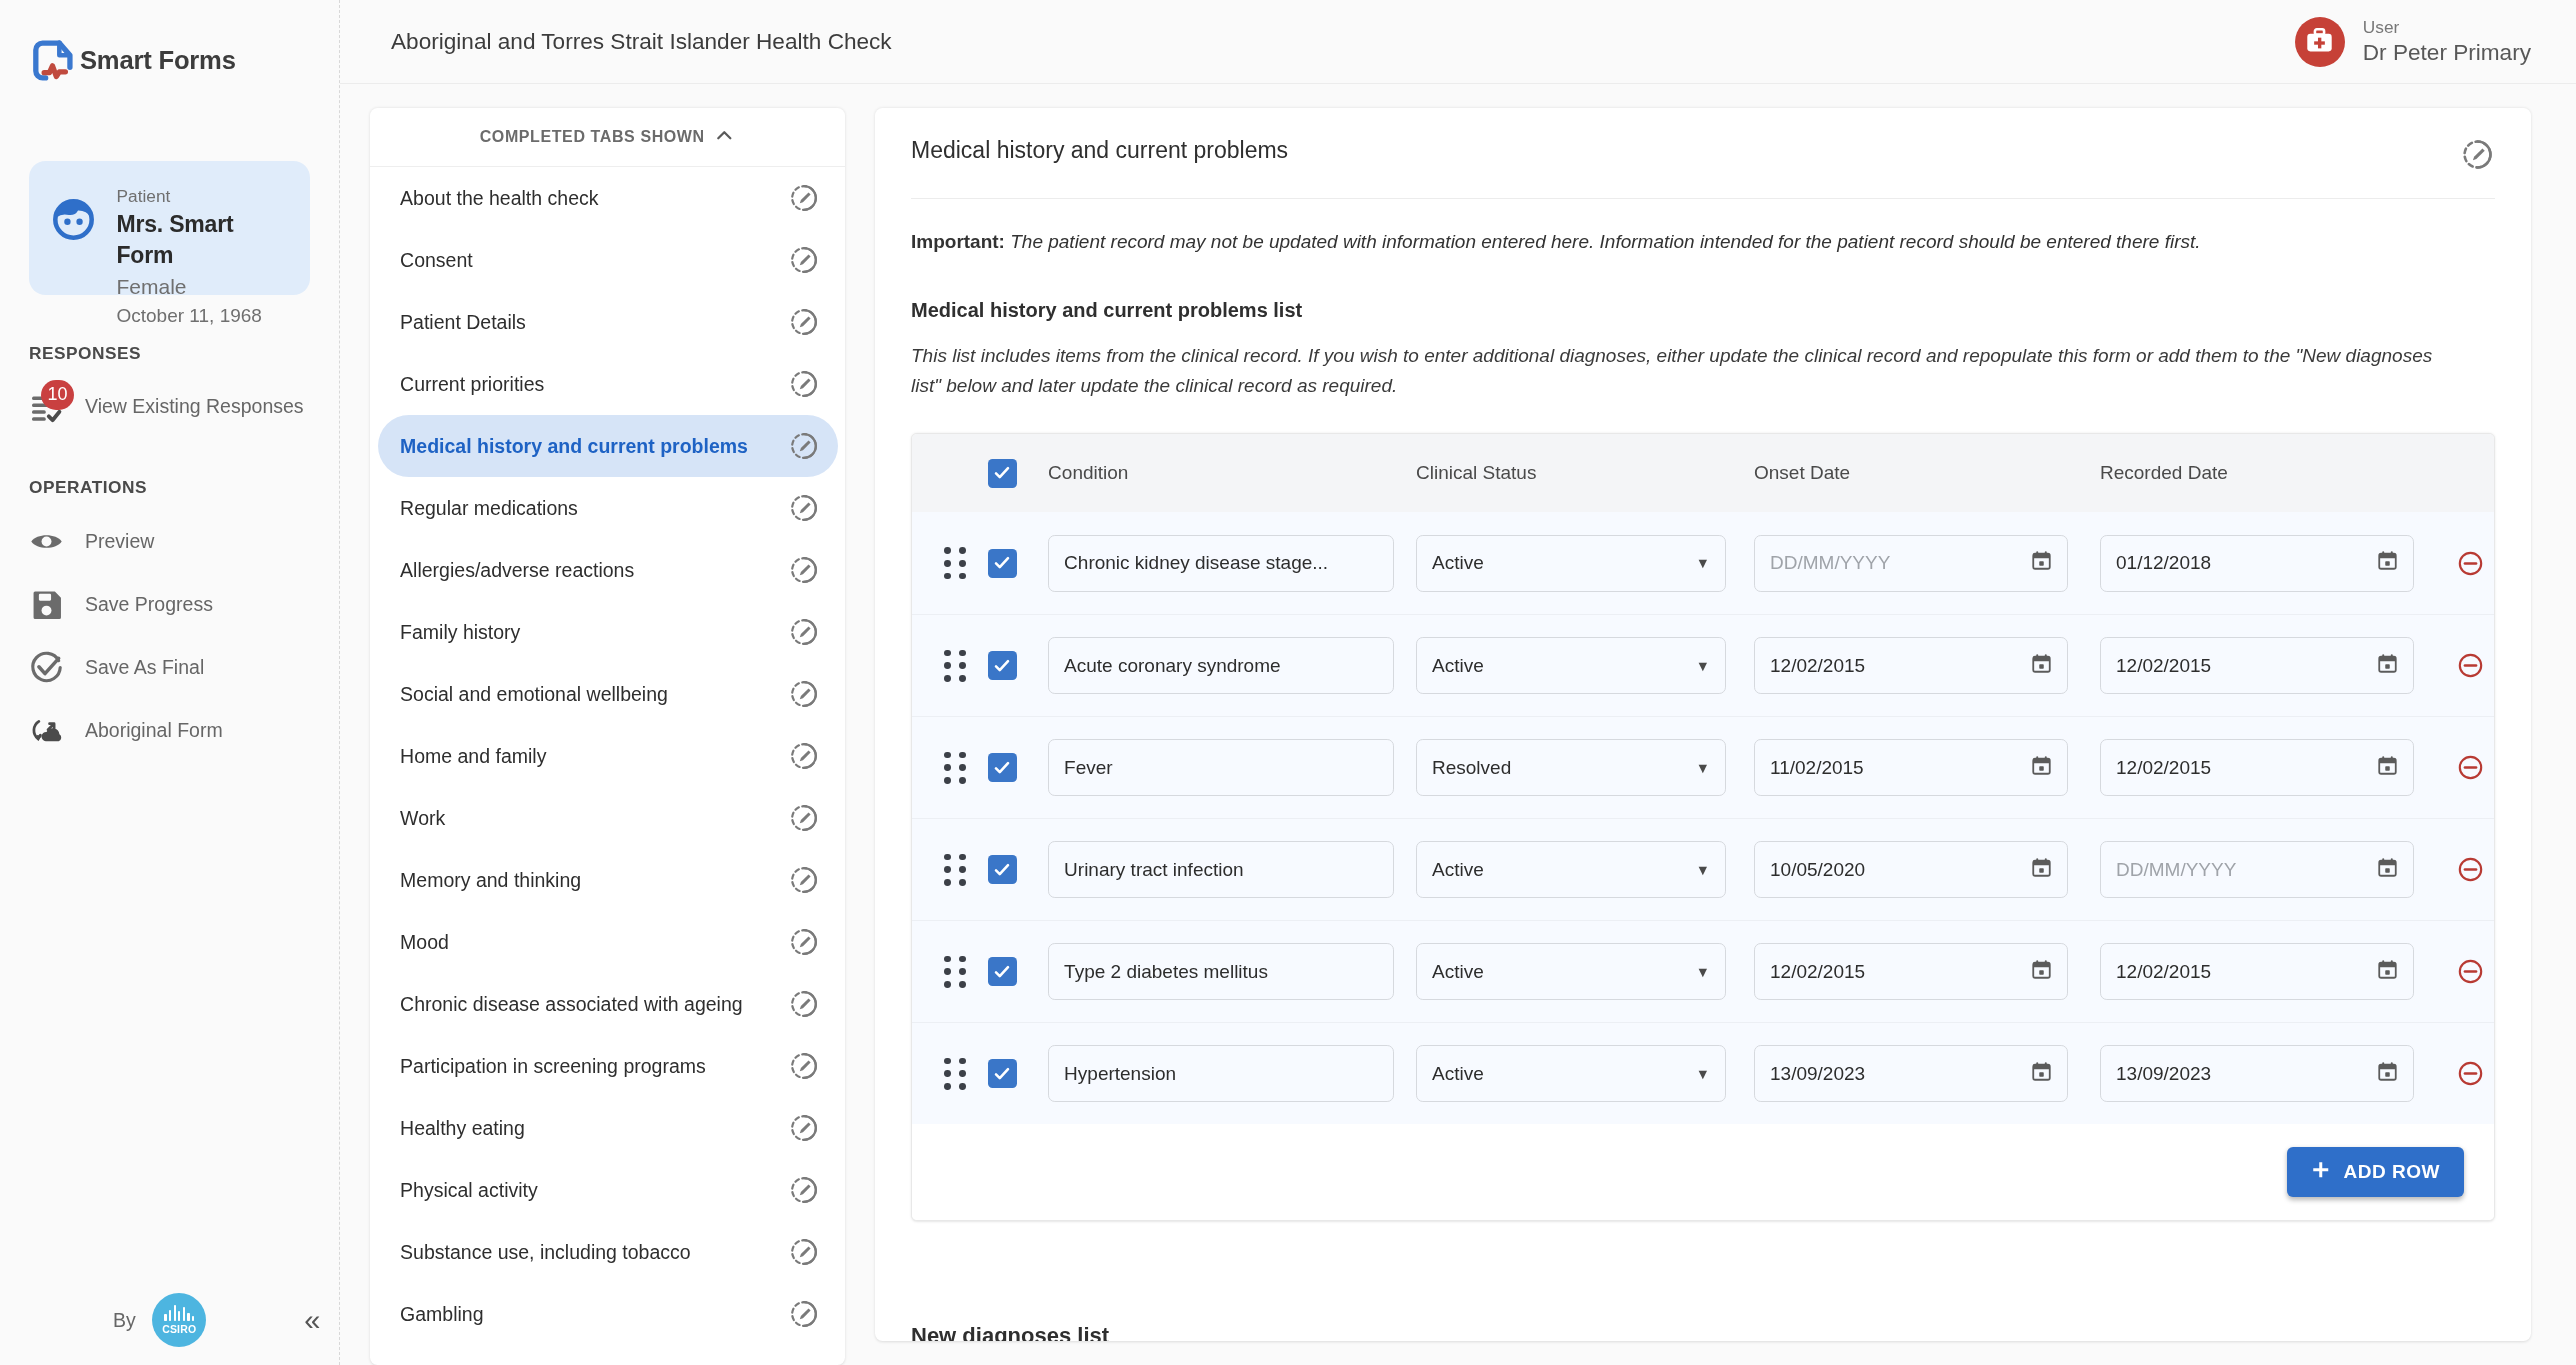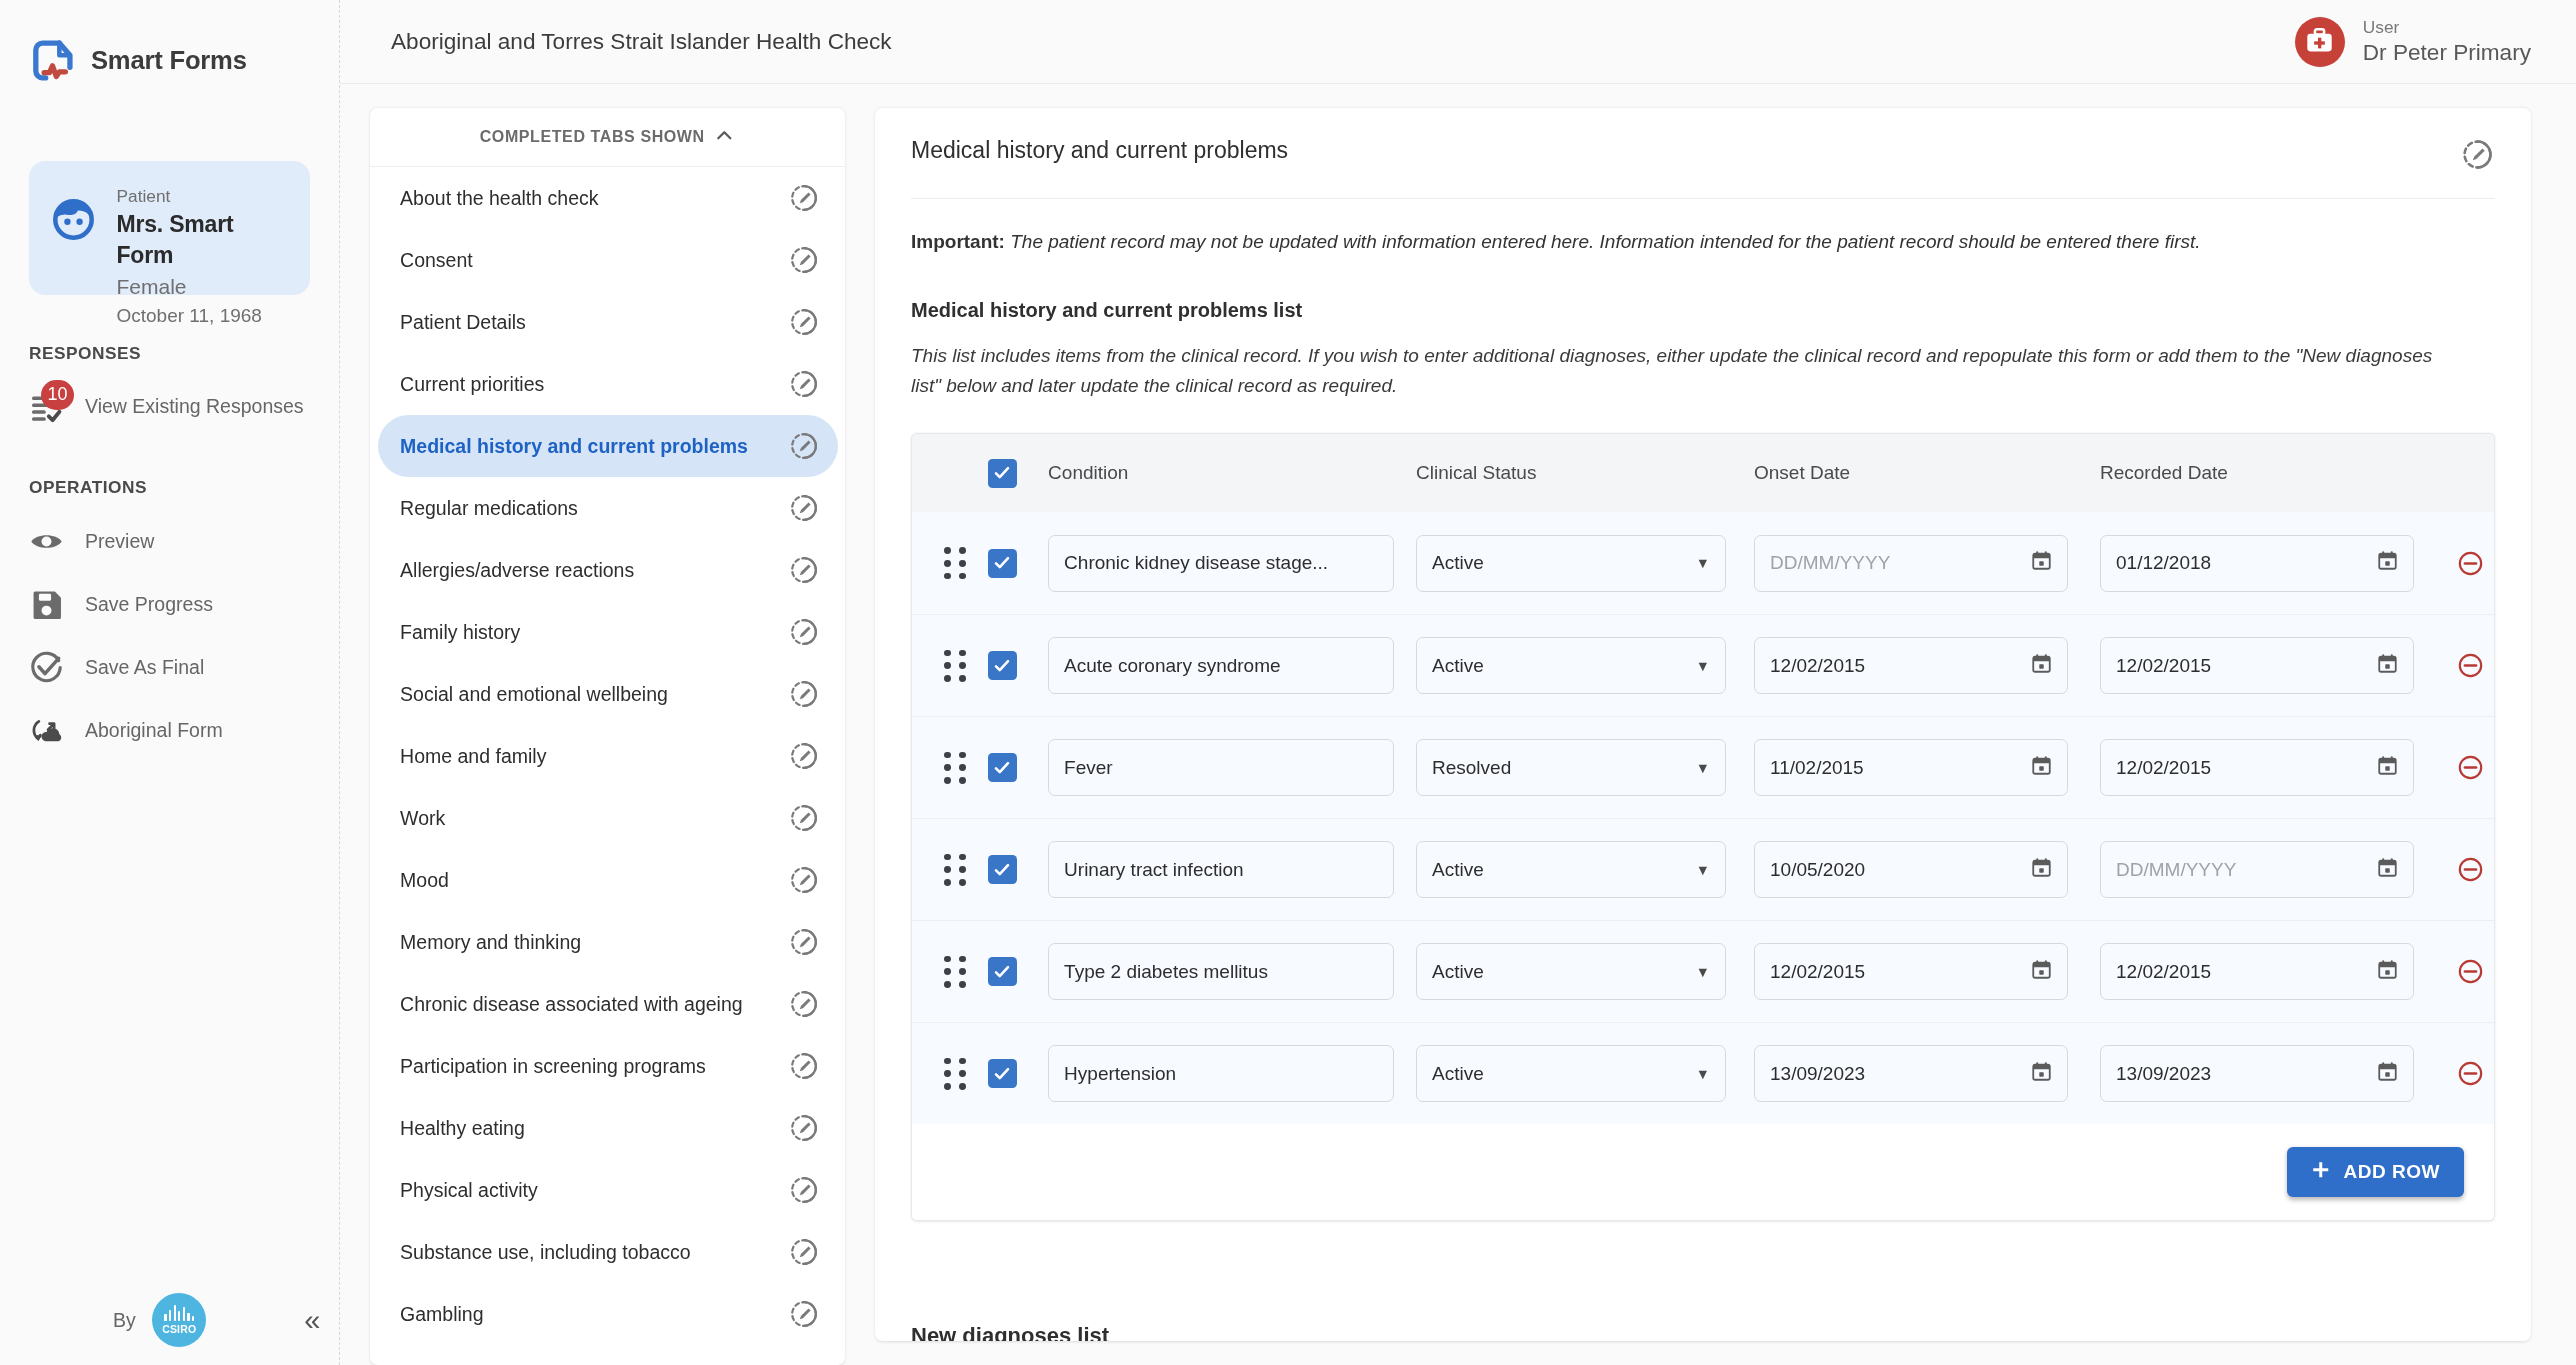--- a/index.html
+++ b/index.html
@@ -10,21 +10,21 @@
   }
   .app { display: flex; width: 2576px; height: 1365px; position: relative; }
 
   
   .sidebar {
     width: 340px; height: 1365px; flex: 0 0 340px;
     background: #fafafa;
     border-right: 0.8px dashed #d8d8d8;
     position: relative;
   }
-  .brand { display: flex; align-items: center; gap: 15px; padding: 27px 0 0 29px; height: 93px; }
+  .brand { display: flex; align-items: center; gap: 4px; padding: 27px 0 0 29px; height: 93px; }
   .brand-logo { width: 47px; height: 47px; flex: 0 0 47px; position: relative; }
   .brand-name { font-size: 25.6px; font-weight: bold; color: #3c3c3c; letter-spacing: -0.2px; }
 
   .patient-card {
     margin: 68px 29px 0 29px;
     background: #e0ecfa;
     border-radius: 16.5px;
     padding: 19.5px 21px 21px 21px;
     display: flex; align-items: flex-start; gap: 19.5px;
     height: 134px;
@@ -445,29 +445,29 @@
           </div>
           <div class="tab-row">
             <span class="tab-label">Work</span>
             <span class="tab-status"><svg width="32" height="32" viewBox="0 0 46 46">
   <circle cx="23" cy="23" r="17" fill="none" stroke="#7a7a7a" stroke-width="3.2" stroke-dasharray="6 5" stroke-linecap="round"></circle>
   <path d="M23 6 a17 17 0 0 1 0 34" fill="none" stroke="#7a7a7a" stroke-width="3.2" stroke-linecap="round"></path>
   <path d="M29.5 15 l3 3 l-11 11 l-4.5 1.5 l1.5 -4.5 z" fill="#7a7a7a"></path>
               </svg></span>
           </div>
           <div class="tab-row">
+            <span class="tab-label">Memory and thinking</span>
+            <span class="tab-status"><svg width="32" height="32" viewBox="0 0 46 46">
+  <circle cx="23" cy="23" r="17" fill="none" stroke="#7a7a7a" stroke-width="3.2" stroke-dasharray="6 5" stroke-linecap="round"></circle>
+  <path d="M23 6 a17 17 0 0 1 0 34" fill="none" stroke="#7a7a7a" stroke-width="3.2" stroke-linecap="round"></path>
+  <path d="M29.5 15 l3 3 l-11 11 l-4.5 1.5 l1.5 -4.5 z" fill="#7a7a7a"></path>
+              </svg></span>
+          </div>
+          <div class="tab-row">
             <span class="tab-label">Mood</span>
-            <span class="tab-status"><svg width="32" height="32" viewBox="0 0 46 46">
-  <circle cx="23" cy="23" r="17" fill="none" stroke="#7a7a7a" stroke-width="3.2" stroke-dasharray="6 5" stroke-linecap="round"></circle>
-  <path d="M23 6 a17 17 0 0 1 0 34" fill="none" stroke="#7a7a7a" stroke-width="3.2" stroke-linecap="round"></path>
-  <path d="M29.5 15 l3 3 l-11 11 l-4.5 1.5 l1.5 -4.5 z" fill="#7a7a7a"></path>
-              </svg></span>
-          </div>
-          <div class="tab-row">
-            <span class="tab-label">Memory and thinking</span>
             <span class="tab-status"><svg width="32" height="32" viewBox="0 0 46 46">
   <circle cx="23" cy="23" r="17" fill="none" stroke="#7a7a7a" stroke-width="3.2" stroke-dasharray="6 5" stroke-linecap="round"></circle>
   <path d="M23 6 a17 17 0 0 1 0 34" fill="none" stroke="#7a7a7a" stroke-width="3.2" stroke-linecap="round"></path>
   <path d="M29.5 15 l3 3 l-11 11 l-4.5 1.5 l1.5 -4.5 z" fill="#7a7a7a"></path>
               </svg></span>
           </div>
           <div class="tab-row">
             <span class="tab-label">Chronic disease associated with ageing</span>
             <span class="tab-status"><svg width="32" height="32" viewBox="0 0 46 46">
   <circle cx="23" cy="23" r="17" fill="none" stroke="#7a7a7a" stroke-width="3.2" stroke-dasharray="6 5" stroke-linecap="round"></circle>

